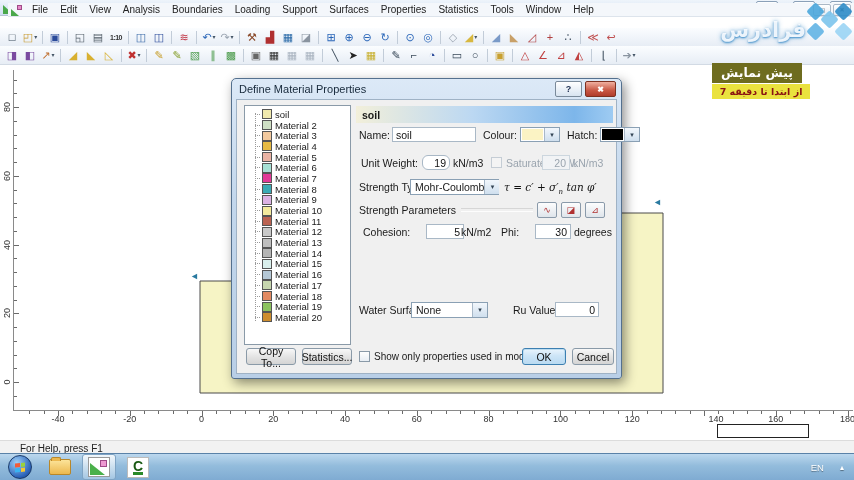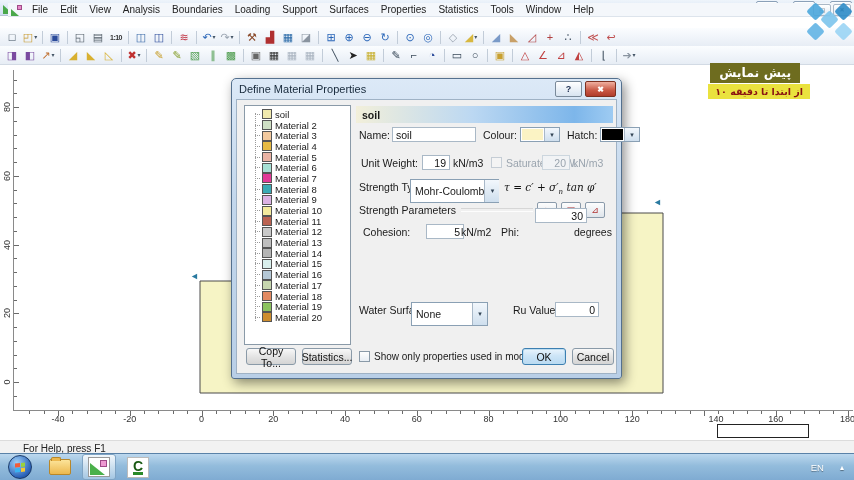--- a/index.html
+++ b/index.html
@@ -68,21 +68,21 @@
   .hdr-band{position:absolute;left:119px;top:6px;width:257px;height:17px;
             background:linear-gradient(90deg,#f2efda,#bcd8f2 45%,#7db6ea 85%,#9ecbf2);
             display:flex;align-items:center;padding-left:6px;font-weight:bold;font-size:10.5px;box-sizing:border-box;}
   .lbl{position:absolute;white-space:nowrap;}
   .lbl.dis{color:#9aa4ae;}
   .lbl.r{text-align:right;}
   .inp{position:absolute;height:15px;border:1px solid #a9b8c6;background:#fff;font-size:10.5px;
        font-family:"Liberation Sans",sans-serif;padding:0 3px;box-sizing:border-box;color:#111;}
   .inp.num{text-align:right;}
   .inp:disabled{background:#f1f3f5;color:#9aa4ae;border-color:#ccd6de;}
-  .combo{position:absolute;height:24px;border:1px solid #8aa0b4;background:#fff;display:flex;
+  .combo{position:absolute;height:16px;border:1px solid #8aa0b4;background:#fff;display:flex;
          align-items:center;box-sizing:border-box;}
   .combo .val{flex:1;padding-left:4px;font-size:10.5px;white-space:nowrap;}
   .cbtn{width:14px;height:100%;background:linear-gradient(#f2f7fc,#cfdfee);border-left:1px solid #a8b8c8;
         display:flex;align-items:center;justify-content:center;flex:none;}
   .cbtn::after{content:"▾";font-size:7px;color:#345;}
   .pick{position:absolute;height:15px;display:flex;border:1px solid #8aa0b4;box-sizing:border-box;background:#fff;}
   .pick .chip{flex:1;margin:1px;}
   .cb{position:absolute;width:11px;height:11px;border:1px solid #8a9aa8;background:linear-gradient(#fff,#e8eef4);box-sizing:border-box;}
   .cb.disabled{border-color:#c5cdd5;background:#f4f4f4;}
   .group-hd{position:absolute;display:flex;align-items:center;}
@@ -93,21 +93,21 @@
   .btn{position:absolute;height:17px;border:1px solid #8a9aa8;border-radius:3px;box-sizing:border-box;
        background:linear-gradient(#f8f8f8,#e6e6e6 45%,#d4d4d4);font-size:10.5px;color:#111;
        font-family:"Liberation Sans",sans-serif;display:flex;align-items:center;justify-content:center;}
   .btn.default{border-color:#3c7fb1;background:linear-gradient(#eaf5fd,#cde5f7 45%,#b9daf2);
                box-shadow:0 0 0 1px #bcdcf0 inset;}
   .formula{position:absolute;font-family:"DejaVu Serif",serif;font-style:italic;font-size:10.5px;color:#111;}
   .formula sub{font-size:7px;}
   
   .statusbar{position:absolute;left:0;right:0;top:440px;height:14px;background:#f2f2f2;
              border-top:1px solid #dcdcdc;display:flex;align-items:center;font-size:10px;color:#222;z-index:3;}
-  .help-text{padding-left:4px;flex:1;margin-left:19px;}
+  .help-text{padding-left:20px;flex:1;}
   .panes{display:flex;margin-right:82px;}
   .pane{padding:0 9px;border-left:1px solid #d2d2d2;font-size:9.5px;font-weight:bold;color:#333;white-space:nowrap;}
   .pane.disabled{color:#b8b8b8;}
   .taskbar{position:absolute;left:0;right:0;bottom:0;height:26px;z-index:6;
            background:linear-gradient(#bcd8ee,#93bcdc 45%,#7fabd2);border-top:1px solid #5a82a8;
            display:flex;align-items:center;}
   .orb{width:22px;height:22px;border-radius:50%;margin:0 12px 0 8px;flex:none;
        background:radial-gradient(circle at 35% 30%,#9ed0f8,#2a62b8 70%,#123a78);
        border:1px solid #1a3a6a;display:flex;align-items:center;justify-content:center;}
   .flag{width:10px;height:9px;display:grid;grid-template-columns:1fr 1fr;gap:1px;transform:skewY(-6deg);}
@@ -512,21 +512,21 @@
         <span class="chip" id="colour-chip" style="background: rgb(251, 243, 196);"></span>
         <span class="cbtn"></span>
       </div>
       <span class="lbl" style="left:330px;top:29px;">Hatch:</span>
       <div class="pick" style="left:363px;top:27px;width:40px;">
         <span class="chip" id="hatch-chip" style="background: rgb(0, 0, 0);"></span>
         <span class="cbtn"></span>
       </div>
 
       <span class="lbl r" style="left:121px;top:57px;width:60px;">Unit Weight:</span>
-      <input class="inp num" style="left: 185px; top: 55px; width: 28px;" value="19">
+      <input class="inp num" style="left: 185px; top: 55px; width: 28px; border-radius: 6px;" value="19">
       <span class="lbl" style="left:216px;top:57px;">kN/m3</span>
       <span class="cb disabled" style="left:254px;top:57px;"></span>
       <span class="lbl dis" style="left:269px;top:57px;">Saturated U.W.</span>
       <input class="inp num" style="left: 305px; top: 55px; width: 28px;" disabled="" value="20">
       <span class="lbl dis" style="left:336px;top:57px;">kN/m3</span>
 
       <span class="lbl" style="left:122px;top:81px;">Strength Type:</span>
       <div class="combo" style="left:173px;top:79px;width:89px;">
         <span class="val">Mohr-Coulomb</span>
         <span class="cbtn"></span>
@@ -539,21 +539,21 @@
         <span id="param-buttons" style="display:flex;">
             <span class="mini-btn">∿</span>
             <span class="mini-btn">◪</span>
             <span class="mini-btn">⊿</span>
           </span>
       </div>
       <span class="lbl" style="left:126px;top:126px;">Cohesion:</span>
       <input class="inp num" style="left: 189px; top: 124px; width: 38px;" value="5">
       <span class="lbl" style="left:224px;top:126px;">kN/m2</span>
       <span class="lbl" style="left:264px;top:126px;">Phi:</span>
-      <input class="inp num" style="left: 298px; top: 108px; width: 52px;" value="30">
+      <input class="inp num" style="left: 298px; top: 124px; width: 36px;" value="30">
       <span class="lbl" style="left:337px;top:126px;">degrees</span>
 
       <span class="lbl" style="left:122px;top:204px;">Water Surface:</span>
       <div class="combo" style="left:174px;top:202px;width:77px;">
         <span class="val">None</span>
         <span class="cbtn"></span>
       </div>
       <span class="lbl" style="left:276px;top:204px;">Ru Value:</span>
       <input class="inp num" style="left: 318px; top: 202px; width: 44px;" value="0">
 
@@ -565,25 +565,26 @@
       <button class="btn" style="left:335px;top:248px;width:42px;">Cancel</button>
     </div>
   </div>
 
   <div class="fd-logo">
     <span class="fd-d" style="right:30px;top:3px;background:#4aa6dc;"></span>
     <span class="fd-d" style="right:16px;top:11px;background:#7cc4ec;"></span>
     <span class="fd-d" style="right:2px;top:3px;background:#2e8cc8;"></span>
     <span class="fd-d" style="right:30px;top:23px;background:#63b4e4;"></span>
     <span class="fd-d" style="right:2px;top:23px;background:#9ad4f4;"></span>
+    <span class="fd-text">فرادرس</span>
   </div>
 
   <div class="pv-banner">
     <span class="pv-title">پیش نمایش</span>
-    <span class="pv-sub">از ابتدا تا دقیقه ۱۰</span>
+    <span class="pv-sub">از ابتدا تا دقیقه 7</span>
   </div>
 
   <div class="statusbar">
     <span class="help-text">For Help, press F1</span>
   </div>
 
   <div class="taskbar">
     <span class="orb">
       <span class="flag">
         <i style="background:#f25c3a;"></i>

